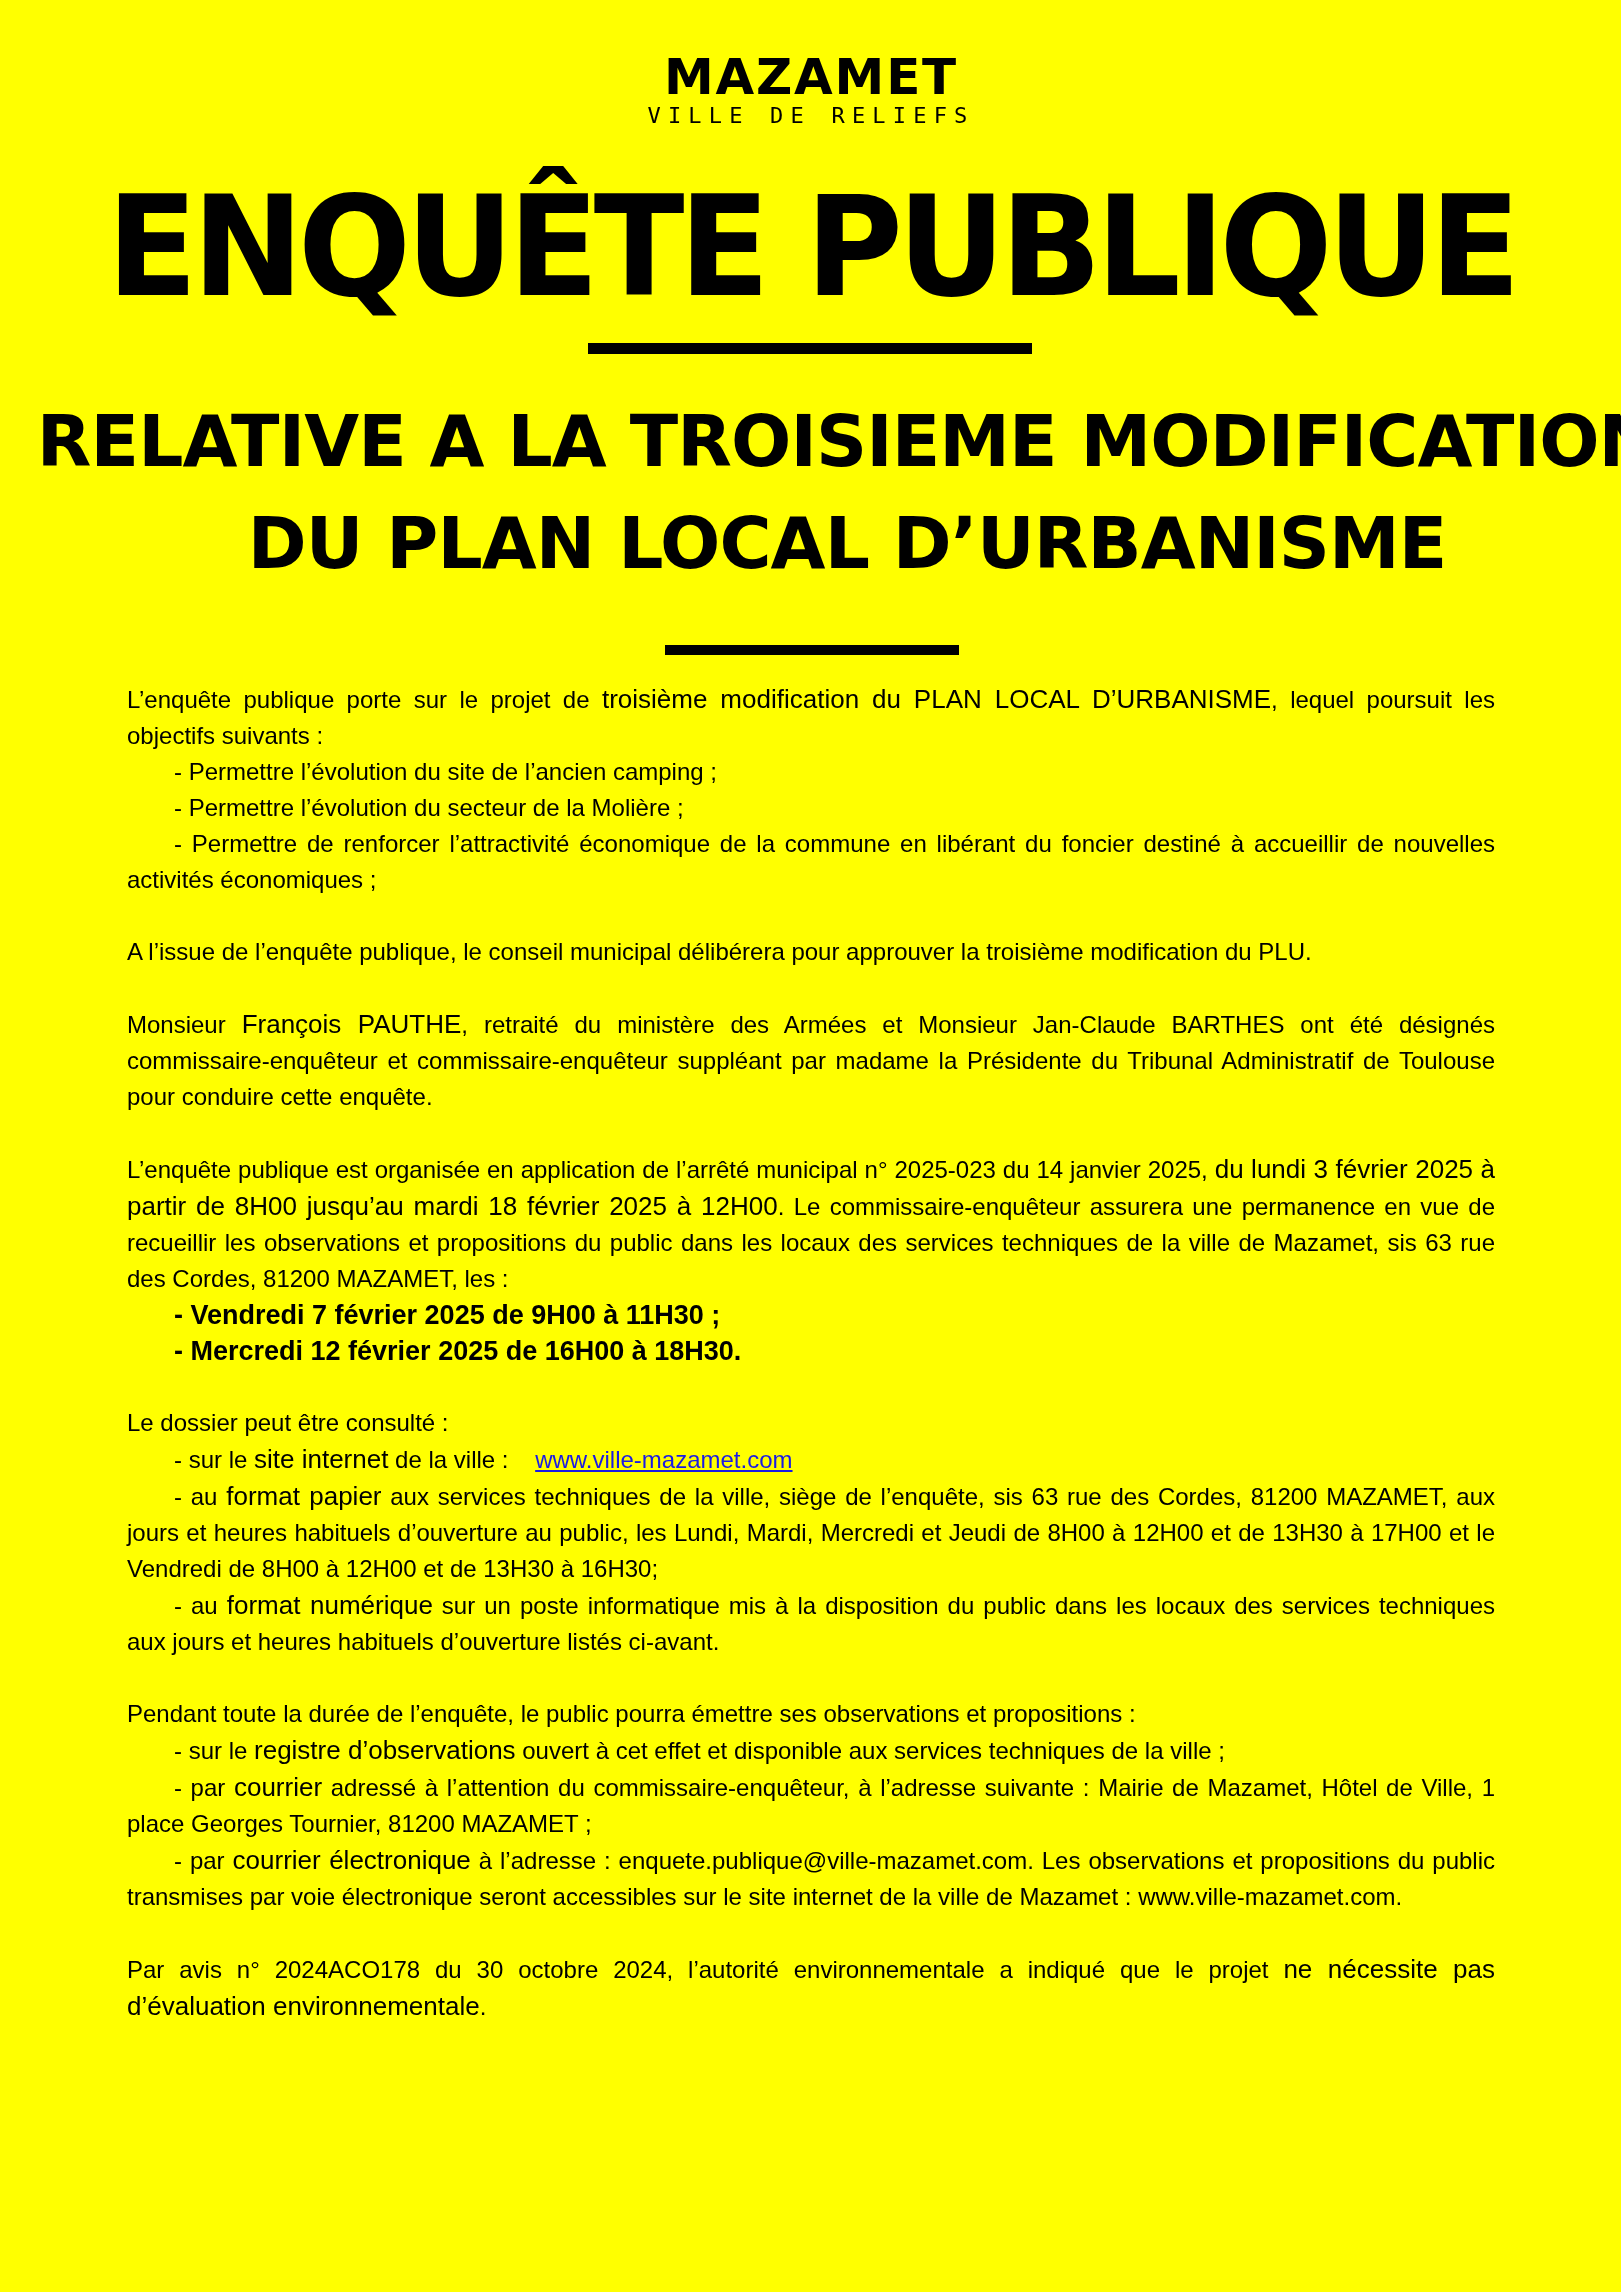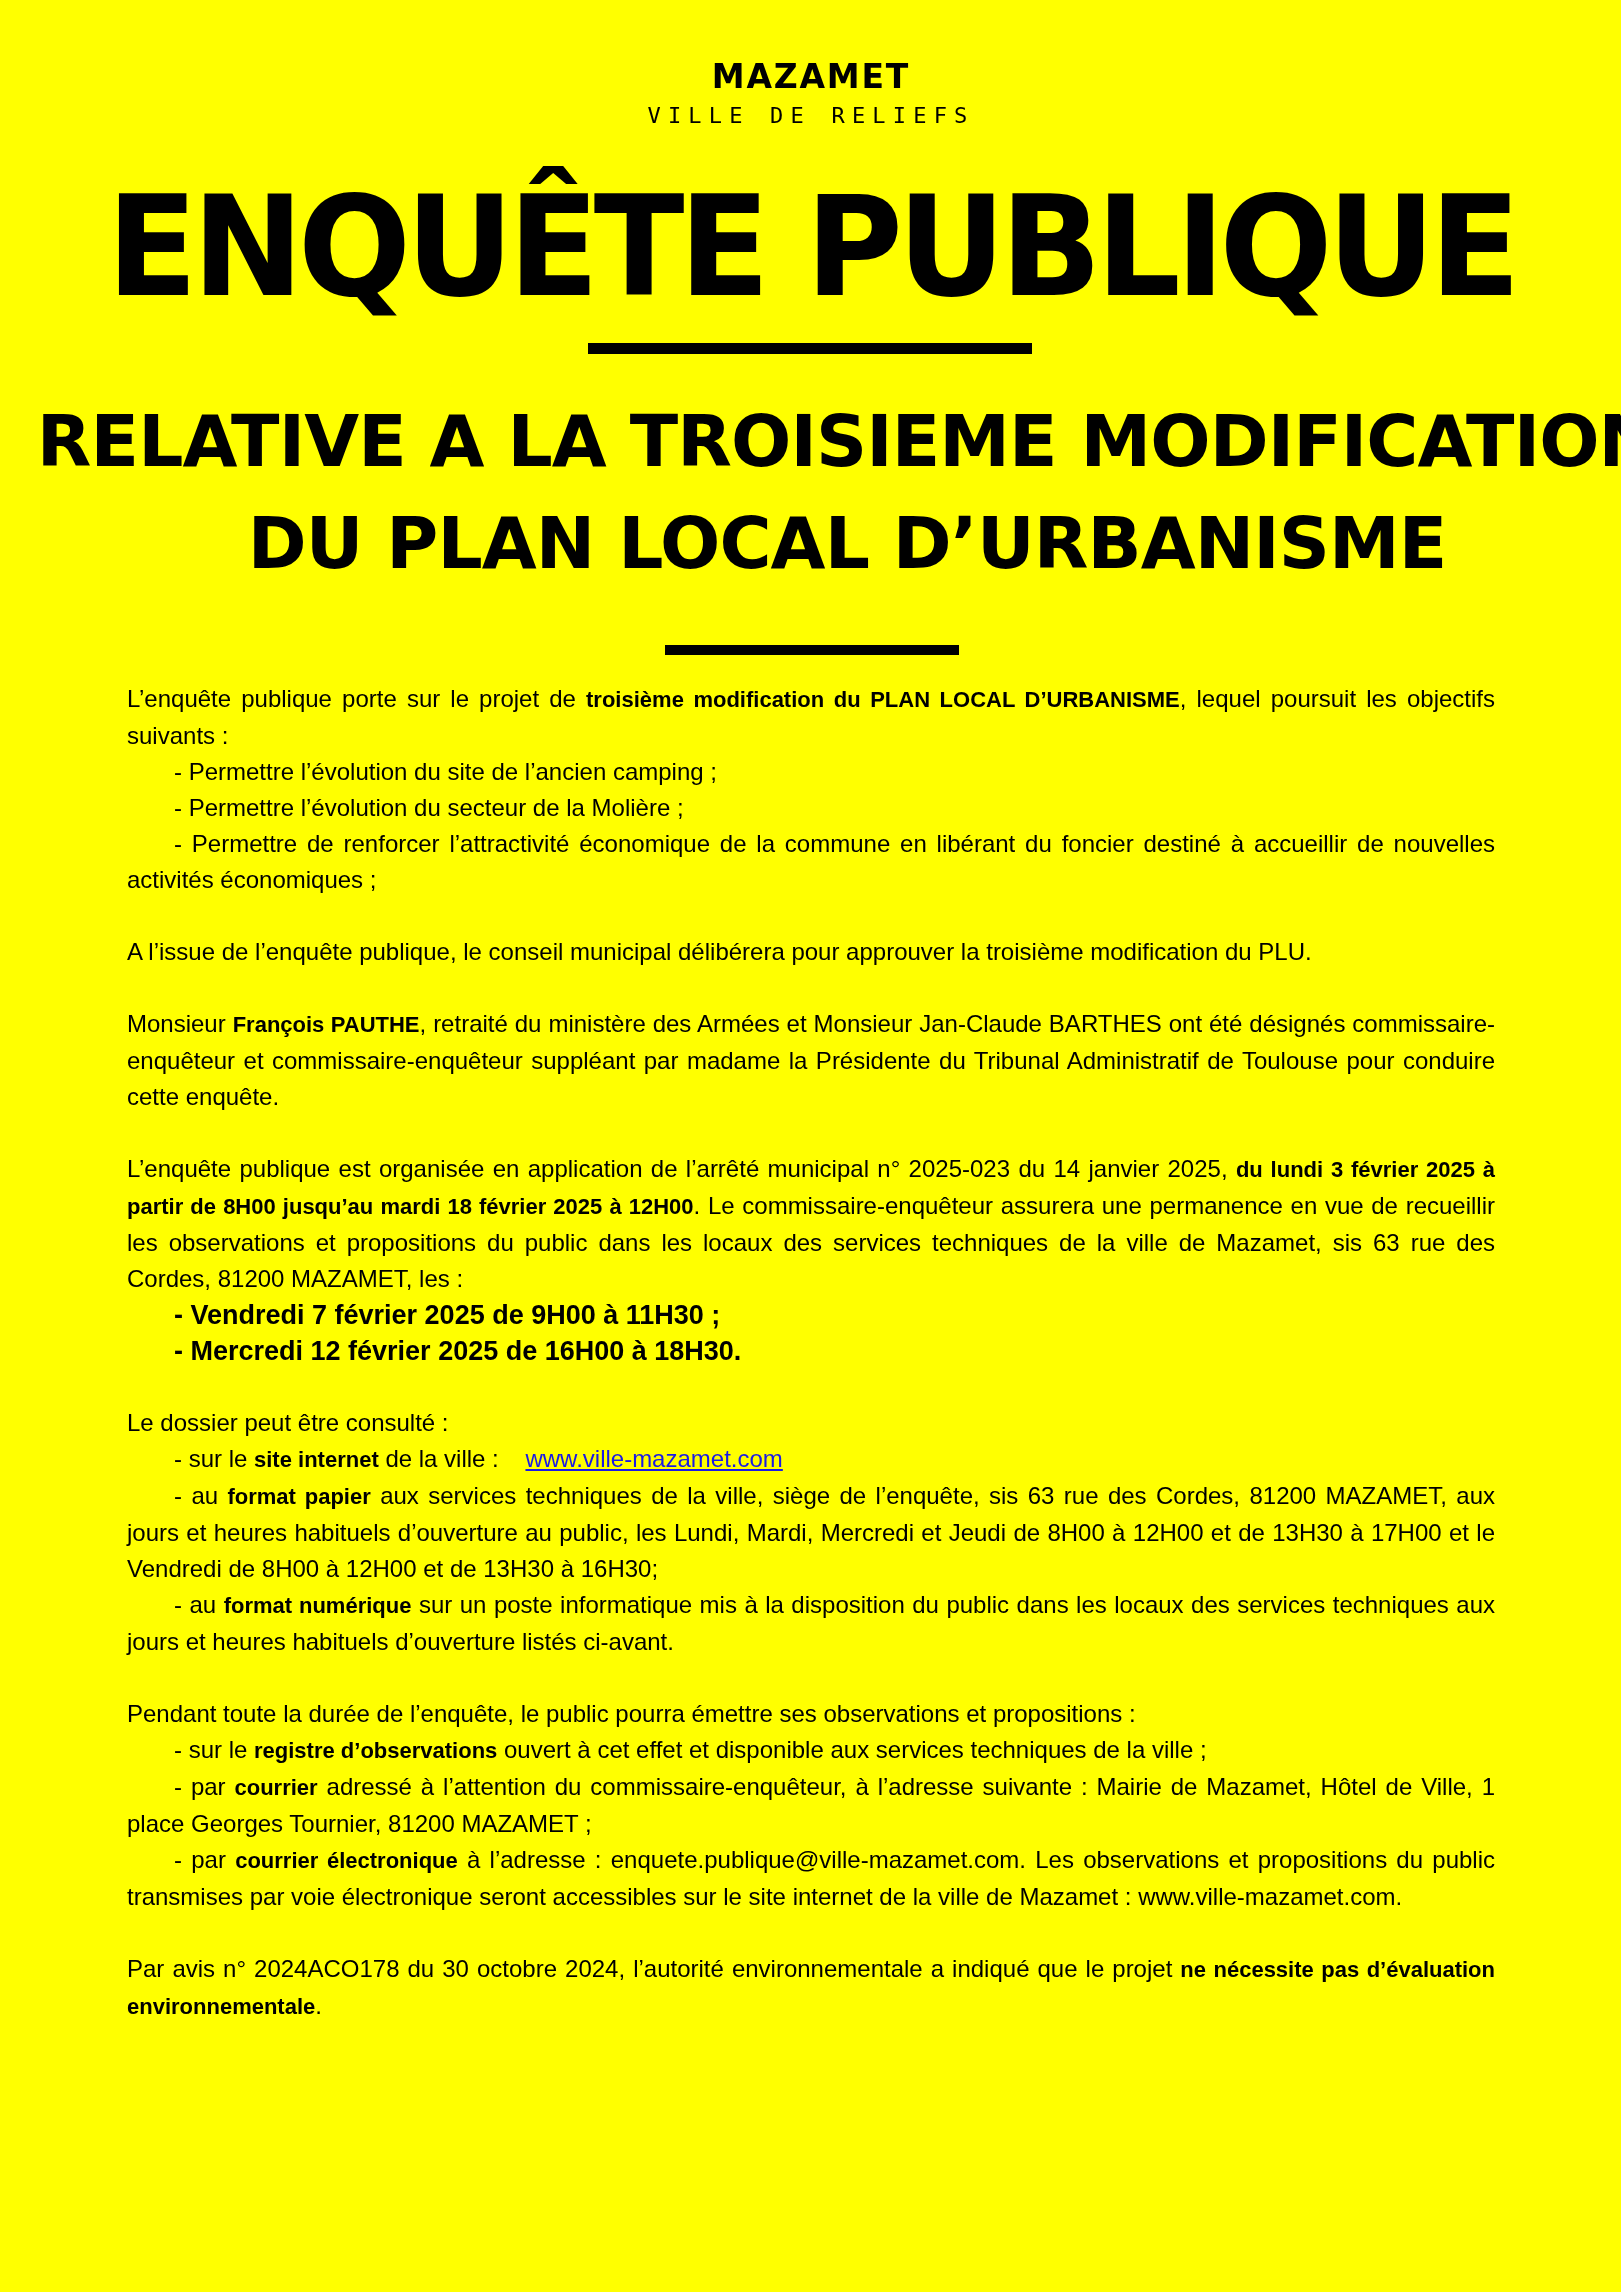--- a/index.html
+++ b/index.html
@@ -16,21 +16,21 @@
       position: absolute;
       top: 52px;
       left: 0;
       width: 1622px;
       text-align: center;
     }
     .logo-name {
       display: inline-block;
       font-family: "DejaVu Sans", sans-serif;
       font-weight: bold;
-      font-size: 33px;
+      font-size: 50px;
       letter-spacing: 1.8px;
       line-height: 50px;
     }
     .logo-tag {
       font-family: "DejaVu Sans Mono", monospace;
       font-size: 22px;
       letter-spacing: 7.2px;
       margin-top: 3.6px;
       line-height: 19.7px;
     }
@@ -84,21 +84,21 @@
       width: 1368px;
       font-family: "Liberation Sans", sans-serif;
       font-size: 24px;
       line-height: 36px;
       text-align: justify;
     }
     .body p { margin: 0; }
     .body .gap { height: 36px; }
     .indent { padding-left: 47px; }
     .hang { text-indent: 47px; }
-    b.strong { font-weight: bold; font-size: 22px; }
+    b.strong { font-weight: normal; font-size: 26px; }
     .bigbold { font-weight: bold; font-size: 27px; }
     a.link { color: #1a1ae6; text-decoration: underline; margin-left: 20px; }
   </style>
 </head>
 <body>
 
 <div class="logo">
   <div class="logo-name">MAZAMET</div>
   <div class="logo-tag">VILLE DE RELIEFS</div>
 </div>

